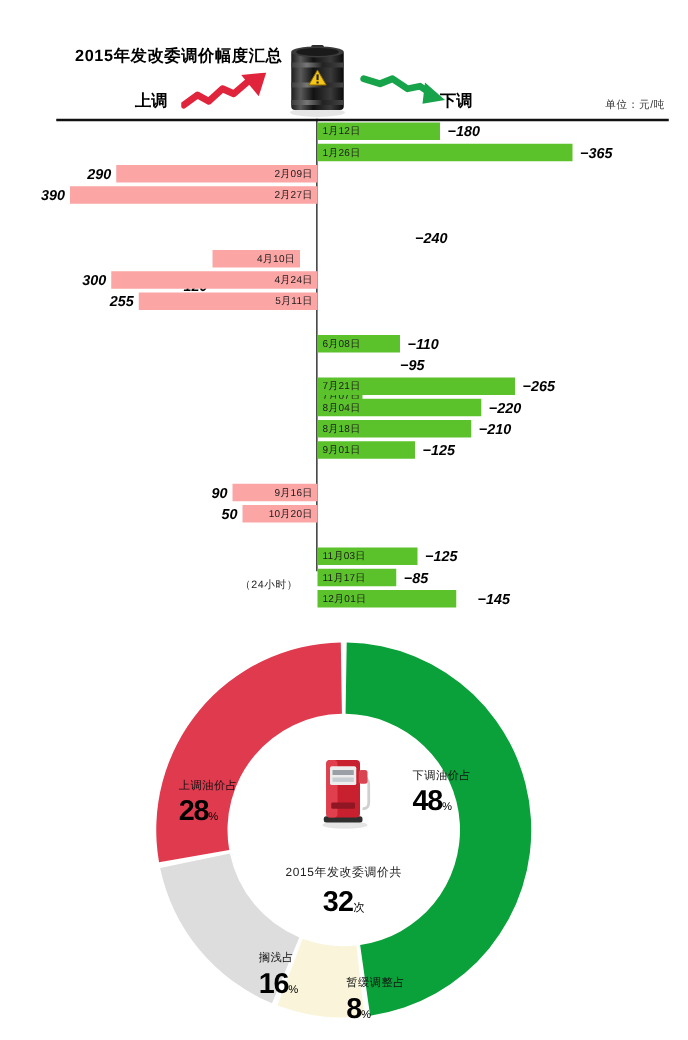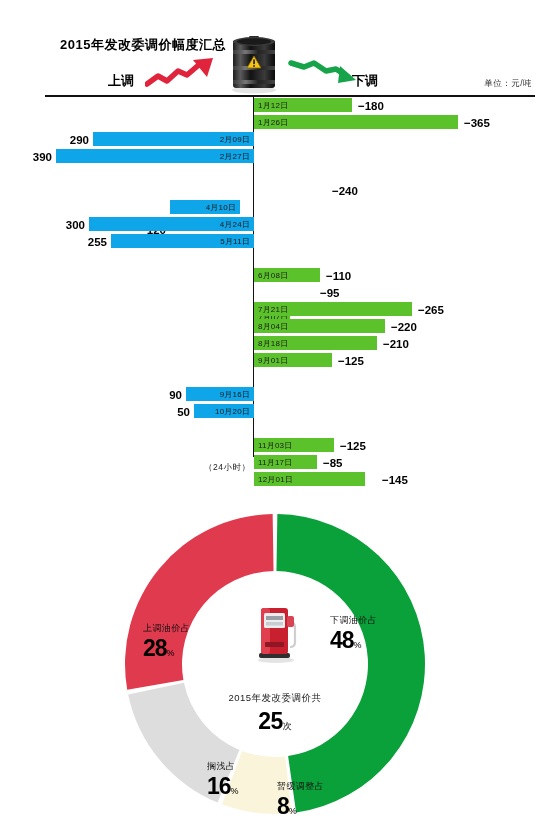--- a/index.html
+++ b/index.html
@@ -44,36 +44,36 @@
     position:absolute;left:253px;top:95px;width:1.4px;height:362px;background:#111;
   }
 
   .rows{position:absolute;left:0;top:97px;width:550px;}
   .row{position:relative;height:17px;}
   .bar{
     position:absolute;top:1px;height:14px;
     box-sizing:border-box;
   }
   .bar.neg{ left:254px; background:#5CC22B; }
-  .bar.pos{ background:#0ea5e9; }
+  .bar.pos{ background:#fca5a5; }
 
   .bar .date{
     position:absolute;top:50%;transform:translateY(-50%);
     font-size:8px;color:#1a1a1a;white-space:nowrap;letter-spacing:.2px;
   }
   .bar.neg .date{left:4px;}
   .bar.pos .date{right:4px;}
 
   .val{
     position:absolute;top:50%;transform:translateY(-50%);
-    font-size:11.5px;font-weight:bold;white-space:nowrap;color:#000;
+    font-size:11.5px;font-weight:bold;white-space:nowrap;color:#000;font-style:italic;
   }
 
   .footnote{
-    position:absolute;left:204px;top:462px;
+    position:absolute;left:192px;top:462px;
     font-size:8.5px;color:#222;letter-spacing:.5px;
   }
 
   
   #donut-panel{position:absolute;left:0;top:492px;width:550px;height:340px;}
   .donut-wrap{position:absolute;left:115px;top:12px;width:320px;height:320px;}
   .donut-svg{display:block;}
 
   .center-line1{
     position:absolute;left:0;right:0;top:188px;text-align:center;
@@ -289,21 +289,21 @@
       <rect x="8" y="13" width="21" height="15" rx="1.5" fill="#EDEDED"></rect>
       <rect x="10" y="16" width="17" height="4" fill="#9aa0a6"></rect>
       <rect x="10" y="22" width="17" height="3.5" fill="#c8cdd2"></rect>
       <rect x="9" y="42" width="19" height="5" rx="1" fill="#8F1622"></rect>
       <path d="M32 20 q7 1 7 8 v14 q0 5 -5 5" fill="none" stroke="#cfcfcf" stroke-width="2.2"></path>
       <rect x="31" y="16" width="7" height="11" rx="2" fill="#D94452"></rect>
     </svg>
 
     <div class="center-line1">2015年发改委调价共</div>
     <div class="center-line2">
-      <span class="num">25</span><span class="suf">次</span>
+      <span class="num">32</span><span class="suf">次</span>
     </div>
 
     <div class="slice-label lab-down">
       <span class="cap">下调油价占</span>
       <span class="pct">48</span><span class="sign">%</span>
     </div>
 
     <div class="slice-label lab-up">
       <span class="cap">上调油价占</span>
       <span class="pct">28</span><span class="sign">%</span>

